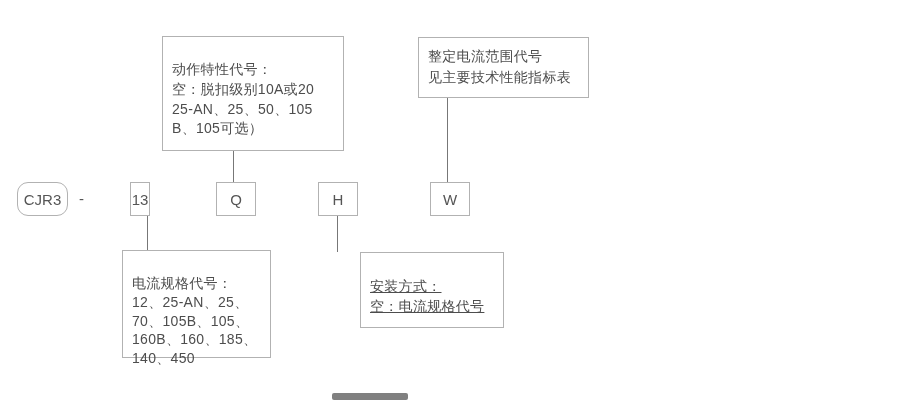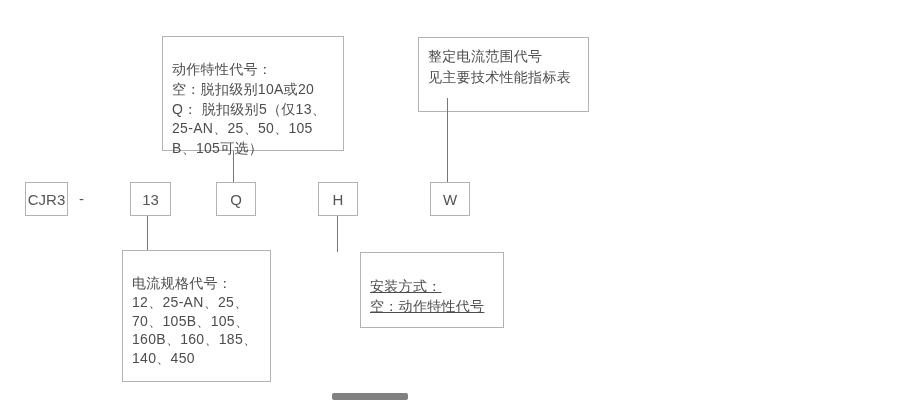--- a/index.html
+++ b/index.html
@@ -21,39 +21,39 @@
     box-sizing: border-box;
     border: 1px solid #b2b2b2;
     background: #ffffff;
     font-size: 14px;
     padding: 23px 9px;
     letter-spacing: 0.3px;
     white-space: nowrap;
     margin-left: 40px;
   }
   #co-action  { left: 122px; top: 36px;  width: 182px; height: 115px; line-height: 19.8px; }
-  #co-range   { left: 378px; top: 37px;  width: 171px; height: 75px;  line-height: 21px; padding-top: 8px; }
-  #co-spec    { left: 82px;  top: 250px; width: 149px; height: 132px; line-height: 18.8px; }
+  #co-range   { left: 378px; top: 37px;  width: 171px; height: 61px;  line-height: 21px; padding-top: 8px; }
+  #co-spec    { left: 82px;  top: 250px; width: 149px; height: 108px; line-height: 18.8px; }
   #co-mount   { left: 320px; top: 252px; width: 144px; height: 76px;  line-height: 20px; text-decoration: underline; }
 
   .code-box {
     position: absolute;
     top: 182px;
     height: 34px;
     box-sizing: border-box;
     border: 1px solid #b2b2b2;
     background: #ffffff;
     display: flex;
     align-items: center;
     justify-content: center;
     font-size: 15px;
     color: #555555;
   }
-  #bx-prefix { left: 25px;  width: 43px; }
-  #bx-spec   { left: 130px; width: 41px; }
+  #bx-prefix { left: 17px;  width: 51px; border-radius: 11px; }
+  #bx-spec   { left: 130px; width: 20px; }
   #bx-action { left: 216px; width: 40px; }
   #bx-mount  { left: 318px; width: 40px; }
   #bx-range  { left: 430px; width: 40px; }
 
   .sep {
     position: absolute;
     left: 79px;
     top: 182px;
     height: 34px;
     line-height: 33px;
@@ -82,41 +82,40 @@
   }
 </style>
 </head>
 <body>
 
 <div class="canvas">
 
   <div class="callout" id="co-action">
       <div>动作特性代号：</div>
       <div>空：脱扣级别10A或20</div>
-      <div>Q： 脱扣级别5（仅13、</div>
       <div>25-AN、25、50、105</div>
       <div>B、105可选）</div>
     </div>
 
   <div class="callout" id="co-range">
       <div>整定电流范围代号</div>
       <div>见主要技术性能指标表</div>
     </div>
 
   <div class="callout" id="co-spec">
       <div>电流规格代号：</div>
       <div>12、25-AN、25、</div>
       <div>70、105B、105、</div>
       <div>160B、160、185、</div>
       <div>140、450</div>
     </div>
 
   <div class="callout" id="co-mount">
       <div>安装方式：</div>
-      <div>空：动作特性代号</div>
+      <div>空：电流规格代号</div>
     </div>
 
   <div class="code-box" id="bx-prefix">CJR3</div>
 
   <span class="sep">-</span>
 
   <div class="code-box" id="bx-spec">13</div>
 
   <div class="code-box" id="bx-action">Q</div>
 

